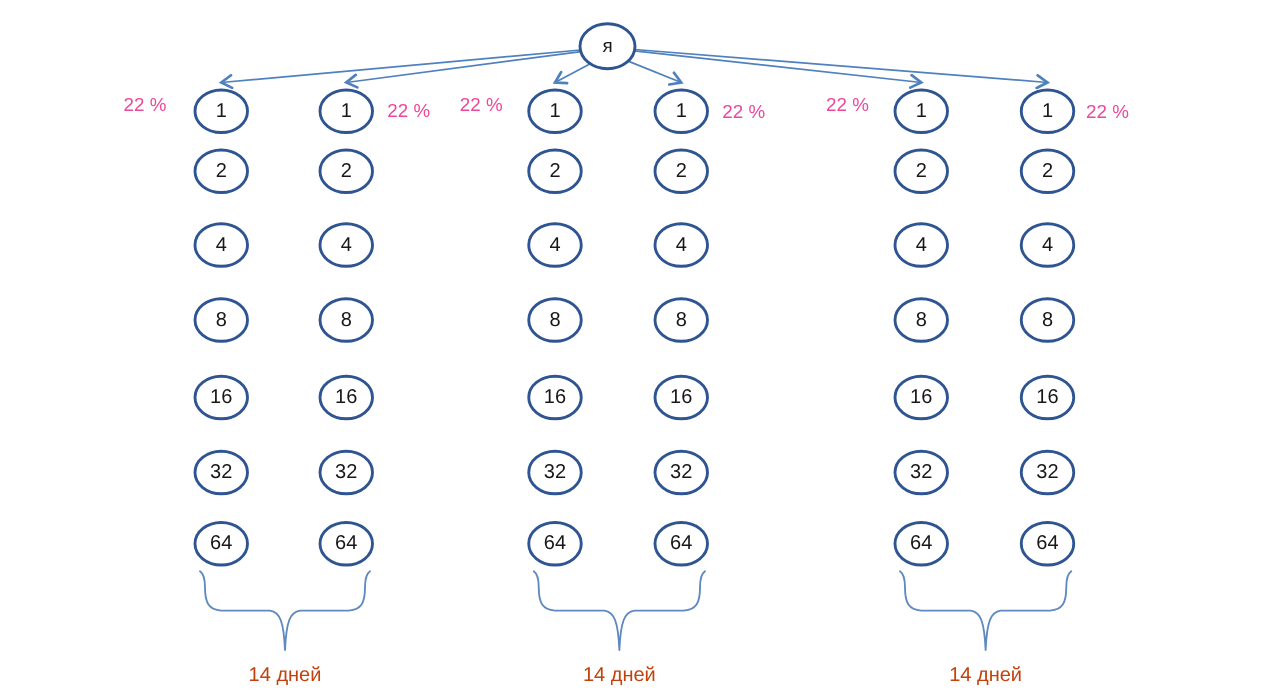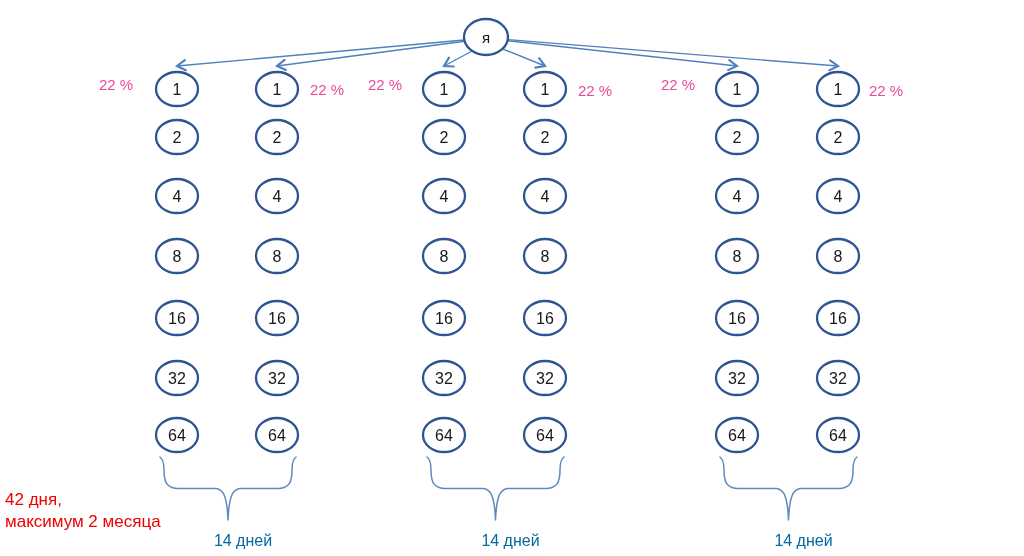--- a/index.html
+++ b/index.html
@@ -15,23 +15,22 @@
     position:absolute;
     transform:translate(-50%,-50%);
     font-size:15px;
     color:#ec4899;
     white-space:nowrap;
   }
   .duration{
     position:absolute;
     transform:translateX(-50%);
     font-size:16px;
-    color:#0369a1;
+    color:#c2410c;
     white-space:nowrap;
-    margin-left:15px;
   }
   #note{
     position:absolute;
     left:5px;top:489px;
     font-size:17px;
     line-height:22px;
     white-space:nowrap;
   }
   svg text{
     font-family:"Liberation Sans","DejaVu Sans",sans-serif;
@@ -159,17 +158,13 @@
       <div class="lbl" style="left: 678px; top: 84px;">22 %</div>
       <div class="lbl" style="left: 886px; top: 90px;">22 %</div>
     </div>
 
   <div id="duration-layer">
       <div class="duration" style="left: 228px; top: 532px;">14 дней</div>
       <div class="duration" style="left: 495.5px; top: 532px;">14 дней</div>
       <div class="duration" style="left: 788.5px; top: 532px;">14 дней</div>
     </div>
 
-  <div id="note" style="color: rgb(238, 0, 0);">
-    <div>42 дня,</div>
-    <div>максимум 2 месяца</div>
-  </div>
 </div>
 
 </body></html>

